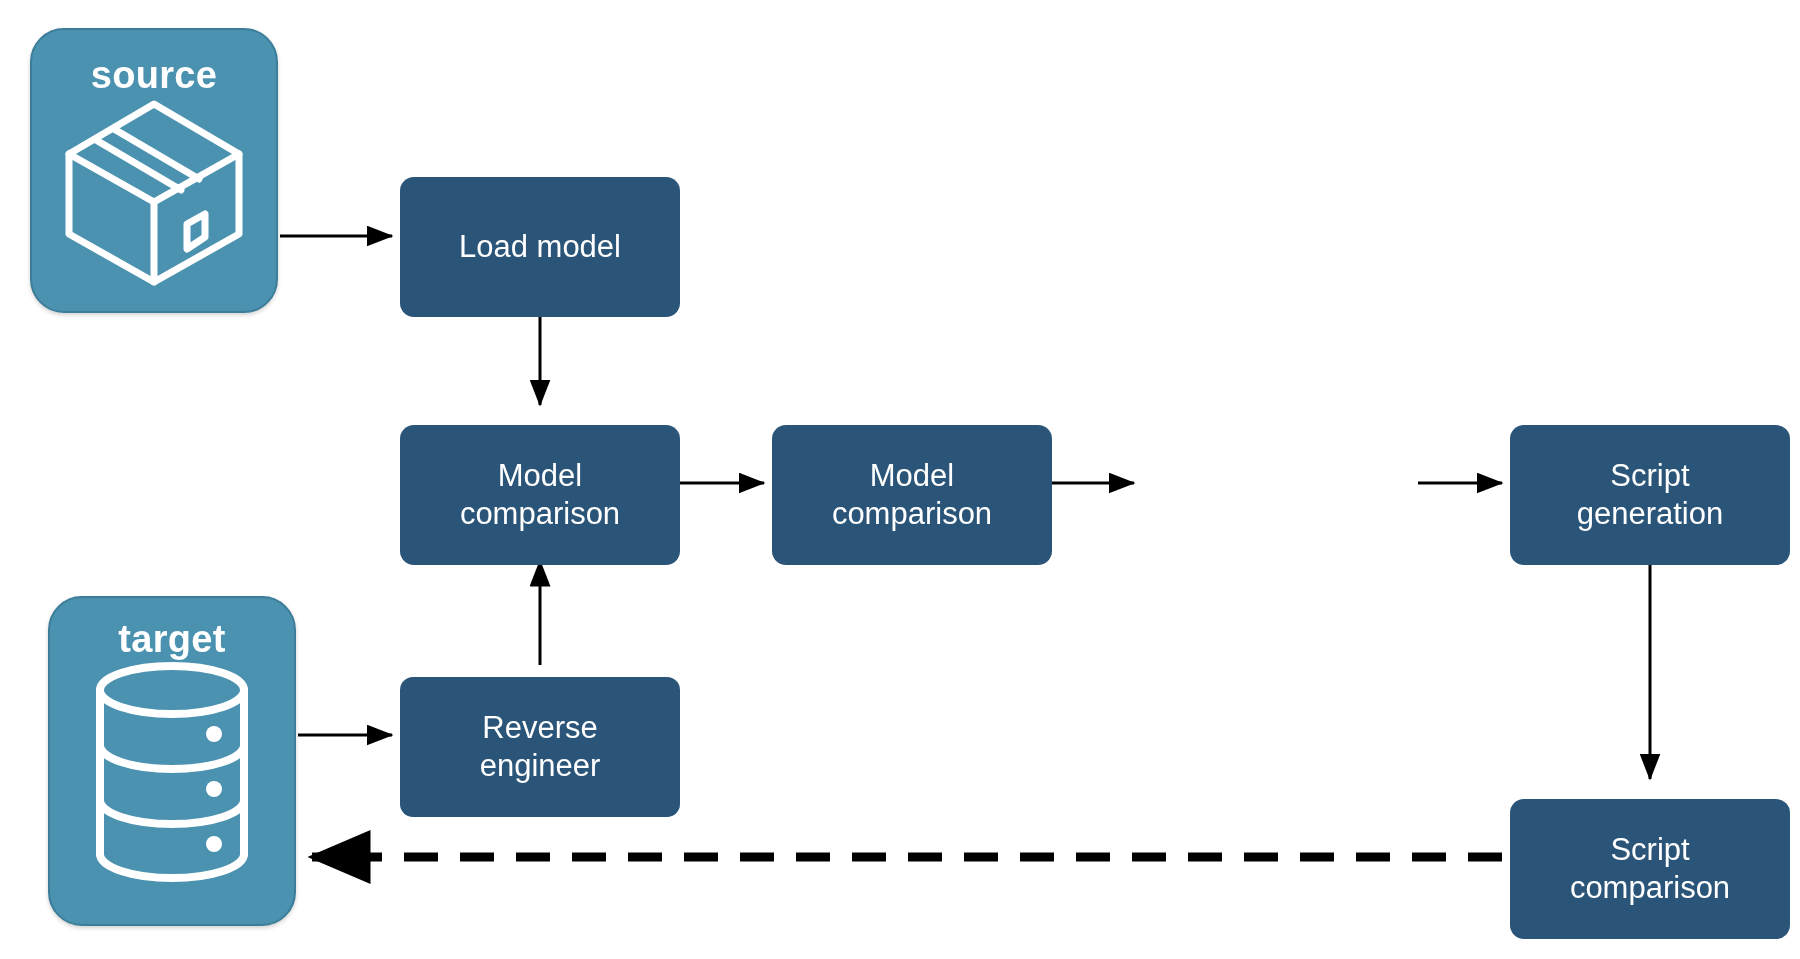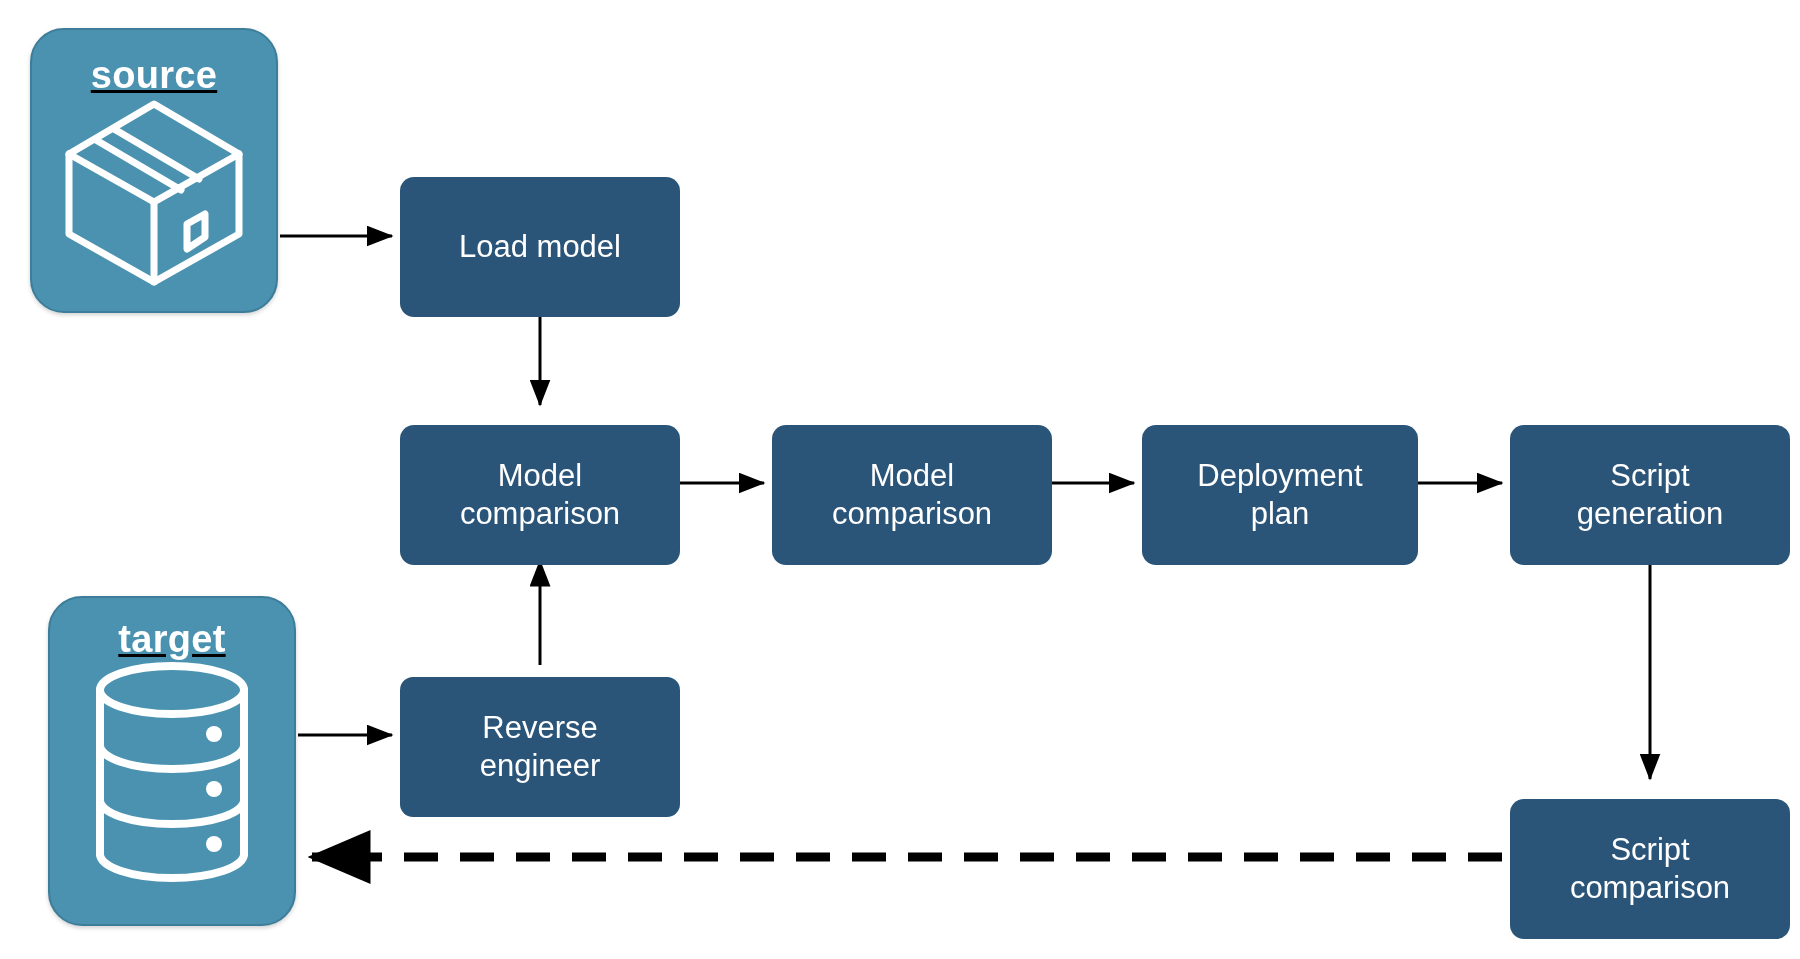--- a/index.html
+++ b/index.html
@@ -24,21 +24,20 @@
   .endpoint {
     position: absolute;
     background: #4a92b0;
     border: 2px solid #3c7d99;
     border-radius: 34px;
     box-sizing: border-box;
     display: flex;
     flex-direction: column;
     align-items: center;
     box-shadow: 0 2px 4px rgba(0,0,0,0.18);
-    text-decoration: underline;
   }
   .endpoint-label {
     font-weight: bold;
     color: #ffffff;
     font-size: 38px;
     line-height: 1;
     letter-spacing: 0.3px;
     user-select: none;
   }
   .endpoint-icon {
@@ -165,26 +164,20 @@
     </div>
   </div>
 
   <div class="proc" style="left:772px; top:413px; width:280px; height:140px;">
     <div>
       <span>Model</span>
       <span>comparison</span>
     </div>
   </div>
 
-  <div class="proc" style="left:1142px; top:413px; width:276px; height:140px;">
-    <div>
-      <span>Deployment</span>
-      <span>plan</span>
-    </div>
-  </div>
 
   <div class="proc" style="left:1510px; top:413px; width:280px; height:140px;">
     <div>
       <span>Script</span>
       <span>generation</span>
     </div>
   </div>
 
   <div class="proc" style="left:400px; top:665px; width:280px; height:140px;border-radius:13px;">
     <div>

